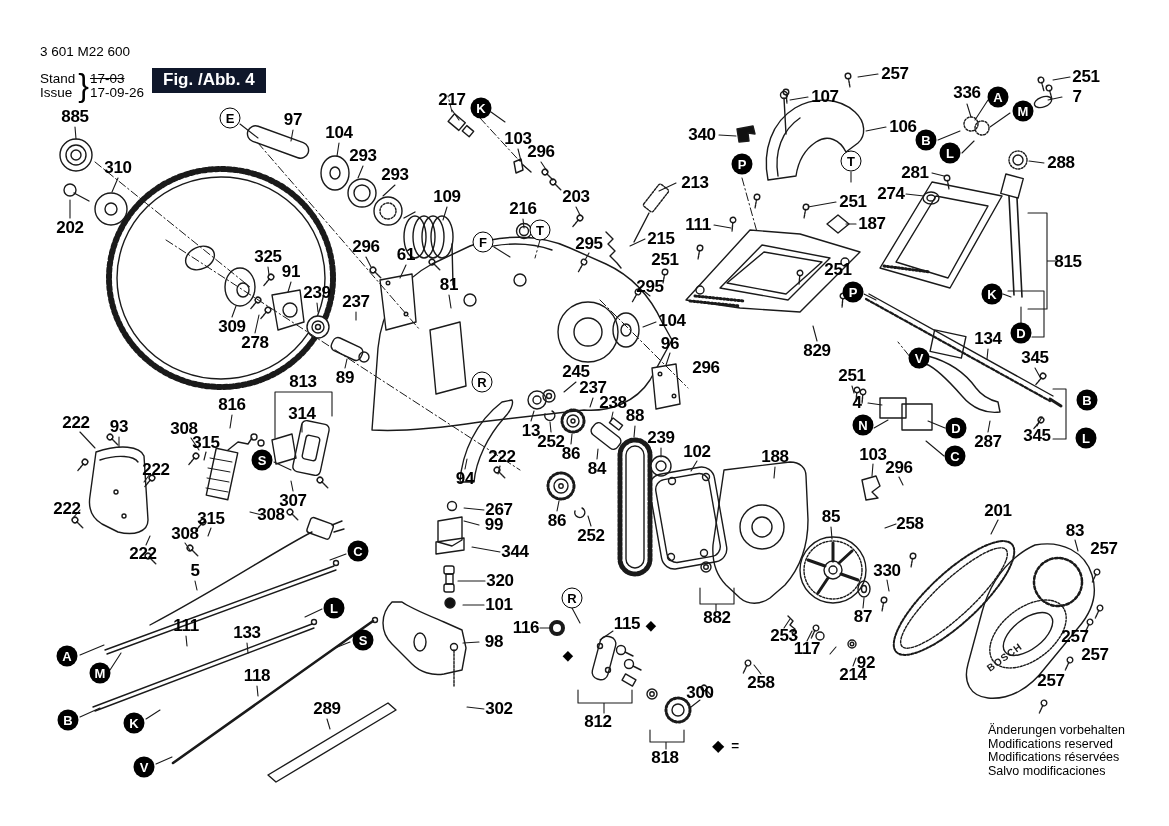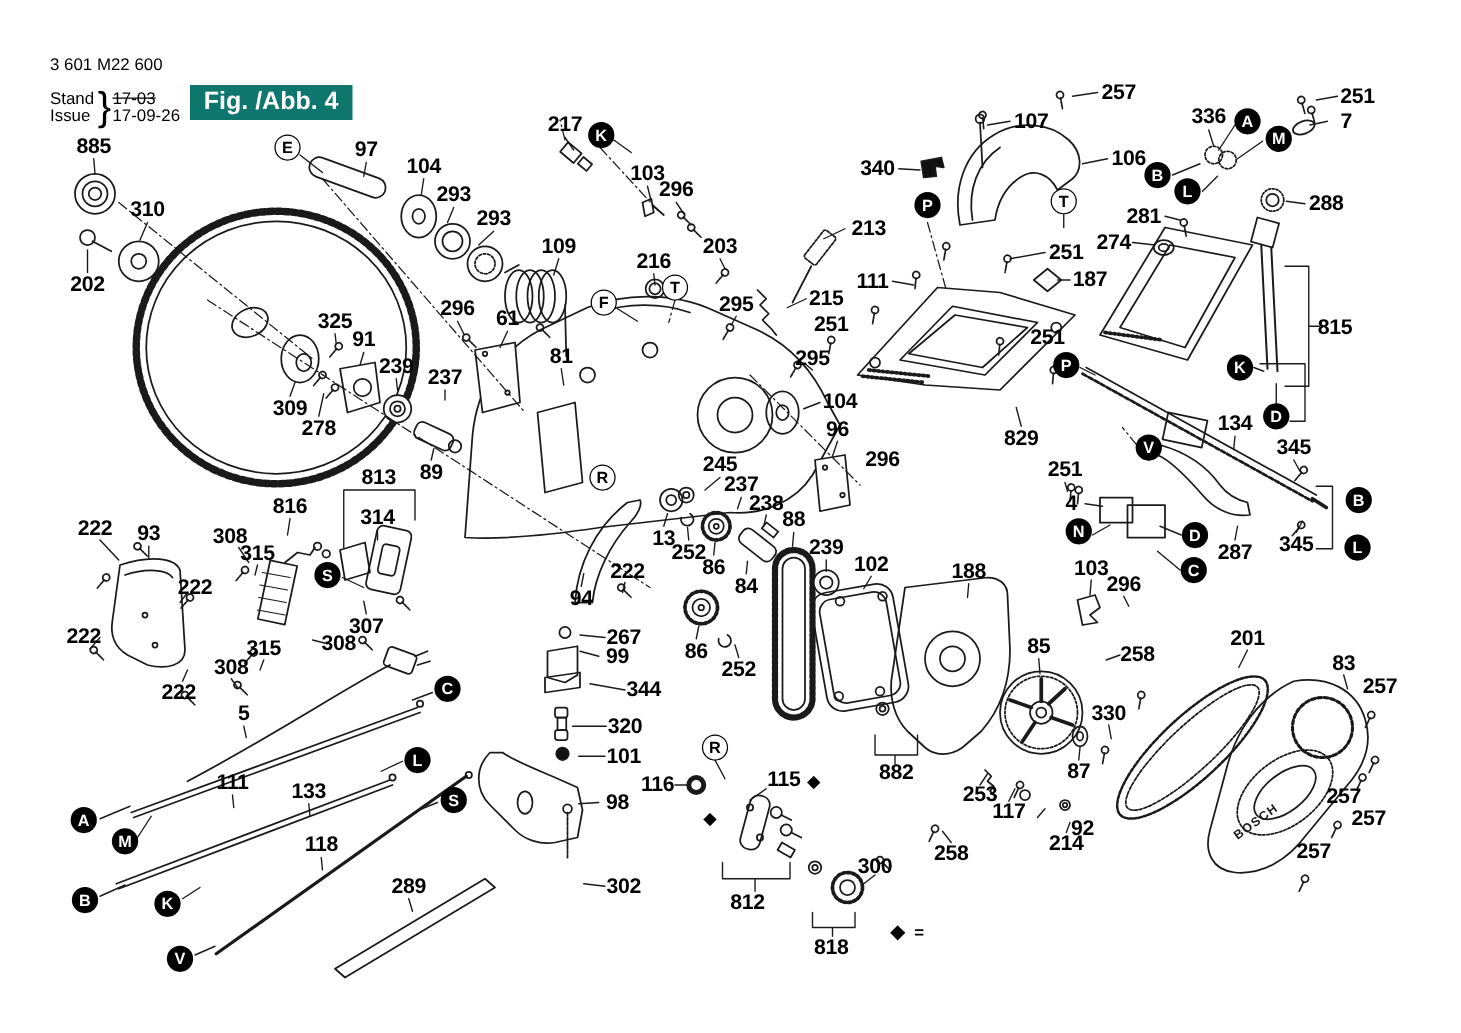--- a/index.html
+++ b/index.html
@@ -14,22 +14,22 @@
   .badge.f{background:#000;color:#fff;}
   .badge.o{background:#fff;color:#000;border:1.7px solid #000;box-sizing:border-box;}
   .dmark{position:absolute;transform:translate(-50%,-50%);font-size:14px;z-index:5;}
   .hdr{position:absolute;left:40px;top:44px;z-index:7;}
   .pn{font-size:13.5px;}
   .si{display:flex;align-items:center;margin-top:8px;}
   .si .labels{font-size:13.5px;line-height:14px;}
   .brace{font-size:32px;font-weight:400;margin:0 1px 0 3px;}
   .dates{font-size:13.5px;line-height:14px;}
   .old{text-decoration:line-through;}
-  .figbox{position:absolute;left:152px;top:68px;background:#0f766e;color:#fff;font-weight:bold;
-          font-size:20px;padding:2px 11px 3px;z-index:7;}
+  .figbox{position:absolute;left:152px;top:68px;background:#0f172a;color:#fff;font-weight:bold;
+          font-size:17px;padding:2px 11px 3px;z-index:7;}
   .legend{position:absolute;left:712px;top:738px;display:flex;gap:7px;font-size:13.5px;z-index:7;align-items:flex-start;}
   .legend .dia{font-size:16px;line-height:15px;}
   .legend .eq{font-weight:bold;}
   .legend .lines div{line-height:15.5px;}
   .footer{position:absolute;left:988px;top:724px;font-size:12.5px;line-height:13.6px;z-index:7;}
 </style>
 </head>
 <body>
 
 <div id="stage">
@@ -777,13 +777,19 @@
       </div>
     </div>
   </div>
   <div class="figbox">Fig. /Abb. 4</div>
 
   <div class="legend">
     <span class="dia">◆</span>
     <span class="eq">=</span>
   </div>
 
+  <div class="footer">
+    <div>Änderungen vorbehalten</div>
+    <div>Modifications reserved</div>
+    <div>Modifications réservées</div>
+    <div>Salvo modificaciones</div>
+  </div>
 </div>
 
 </body></html>

